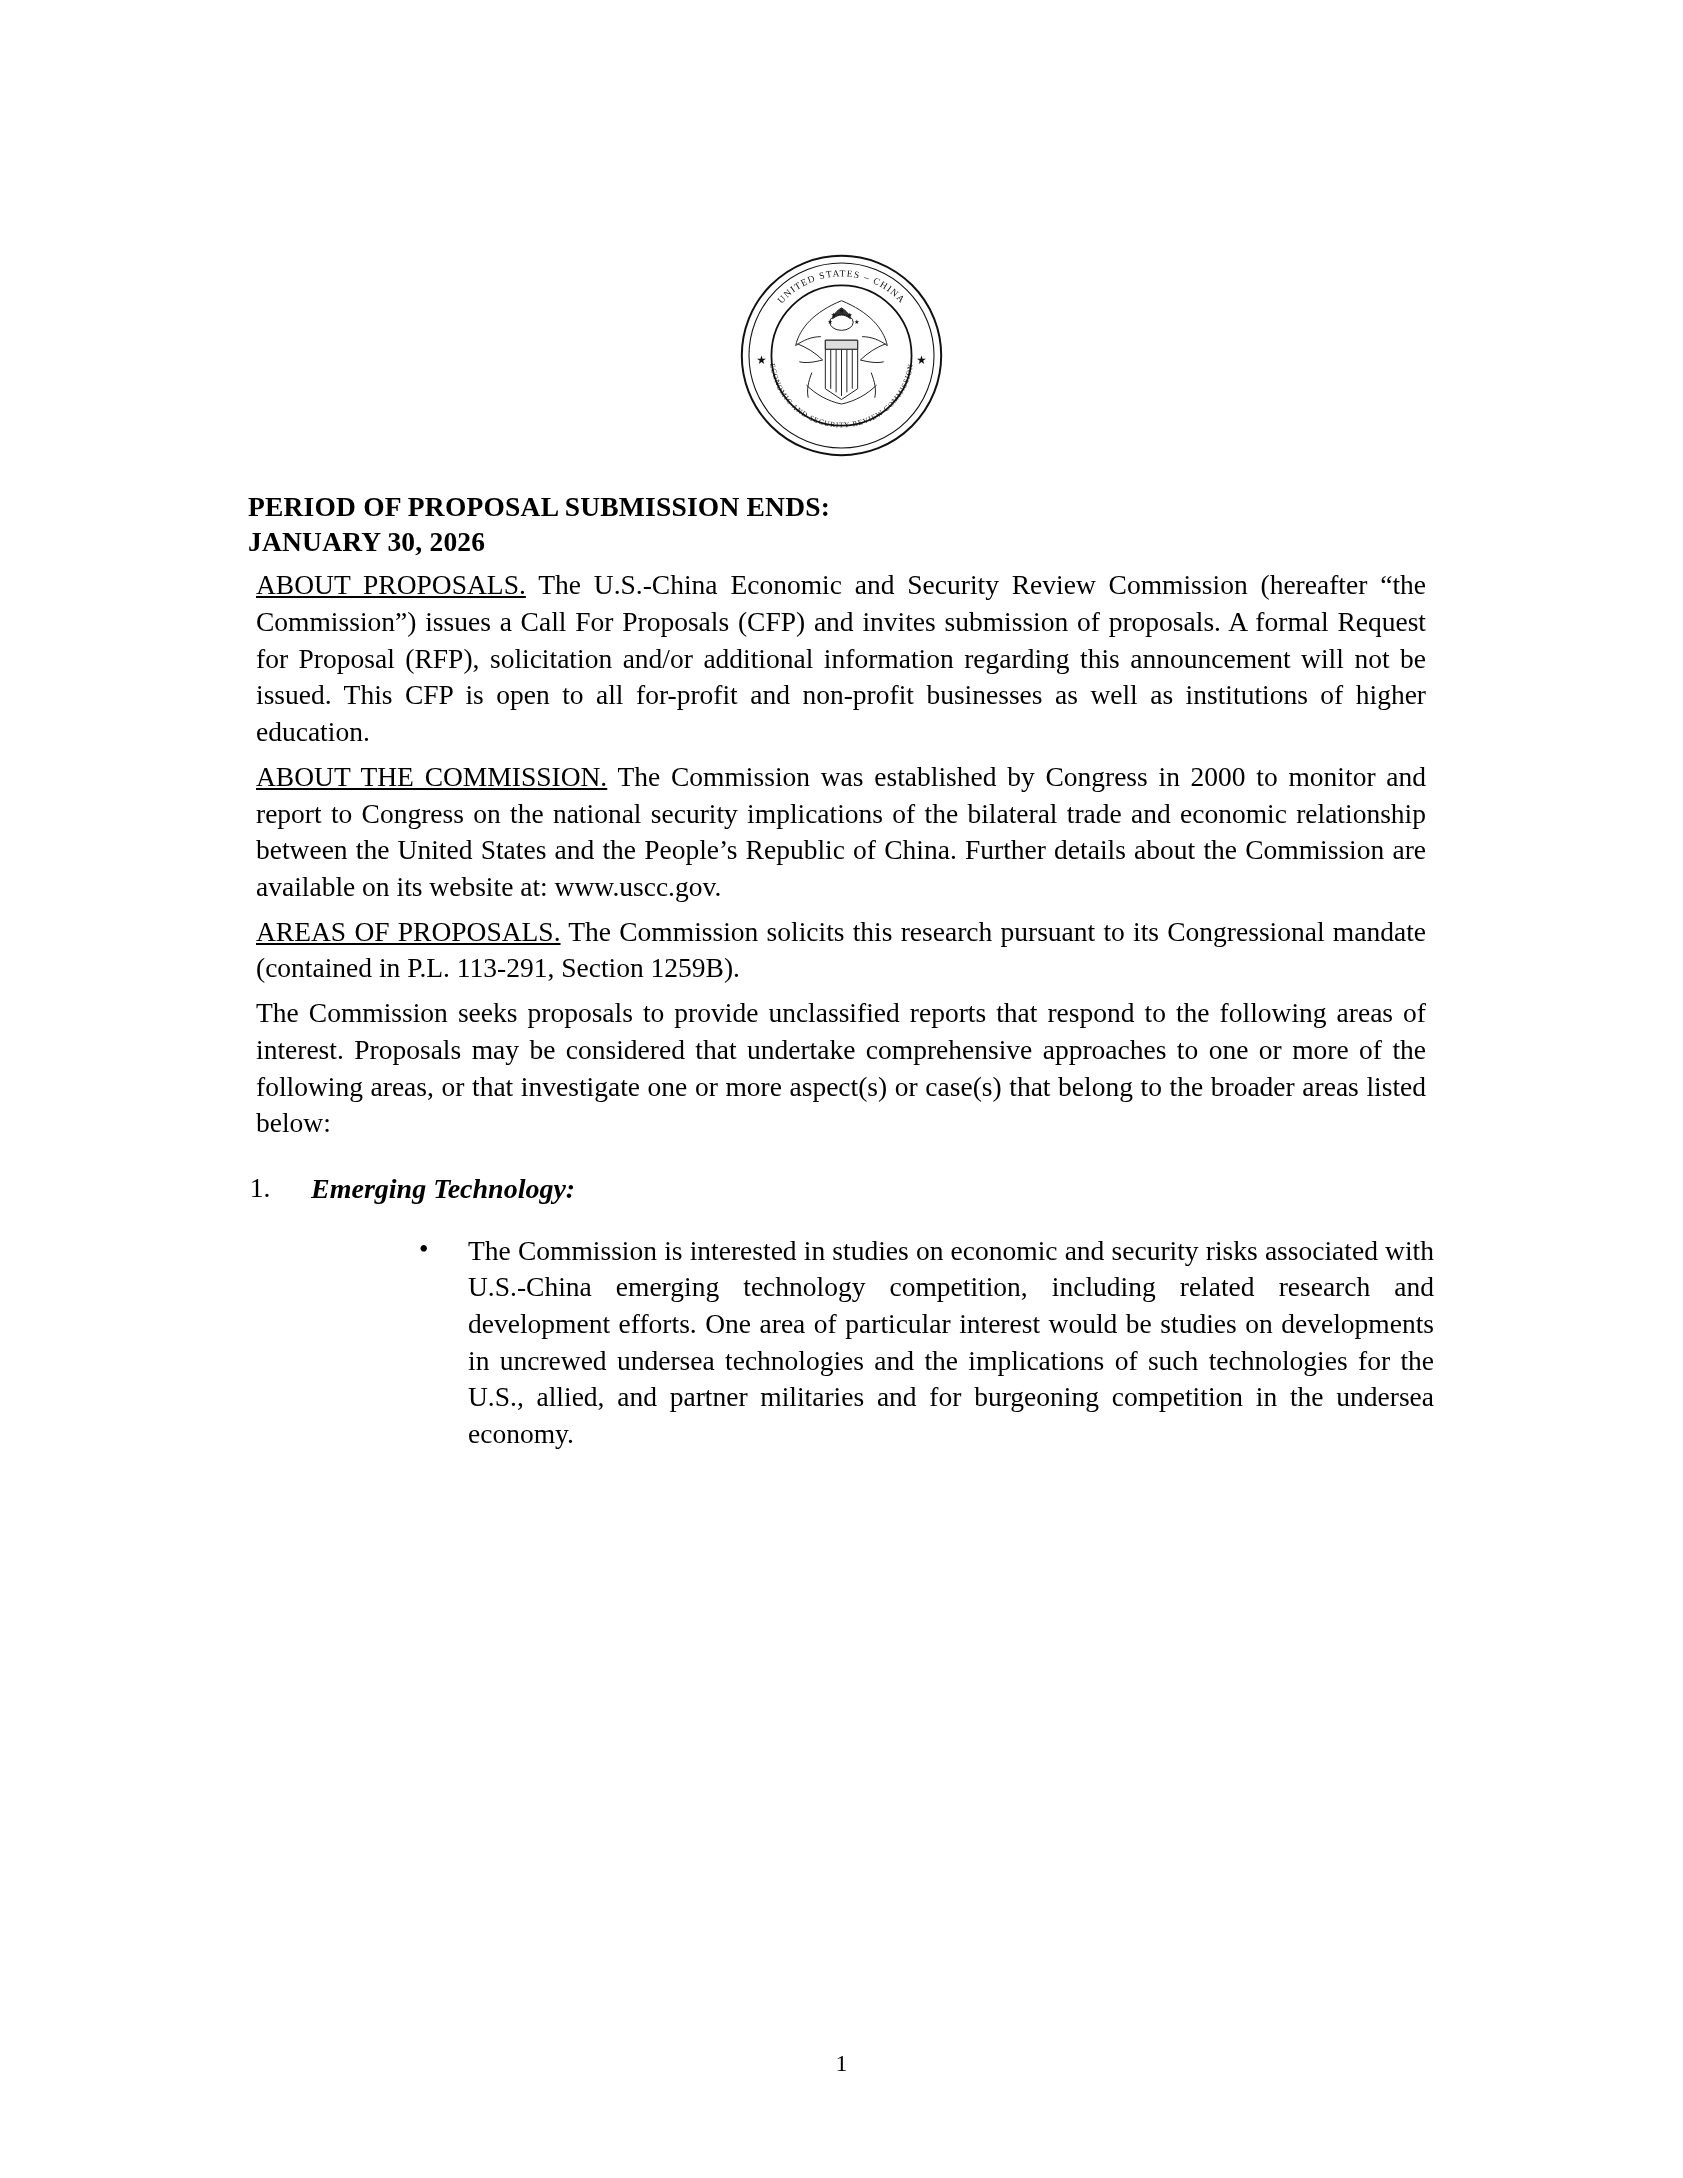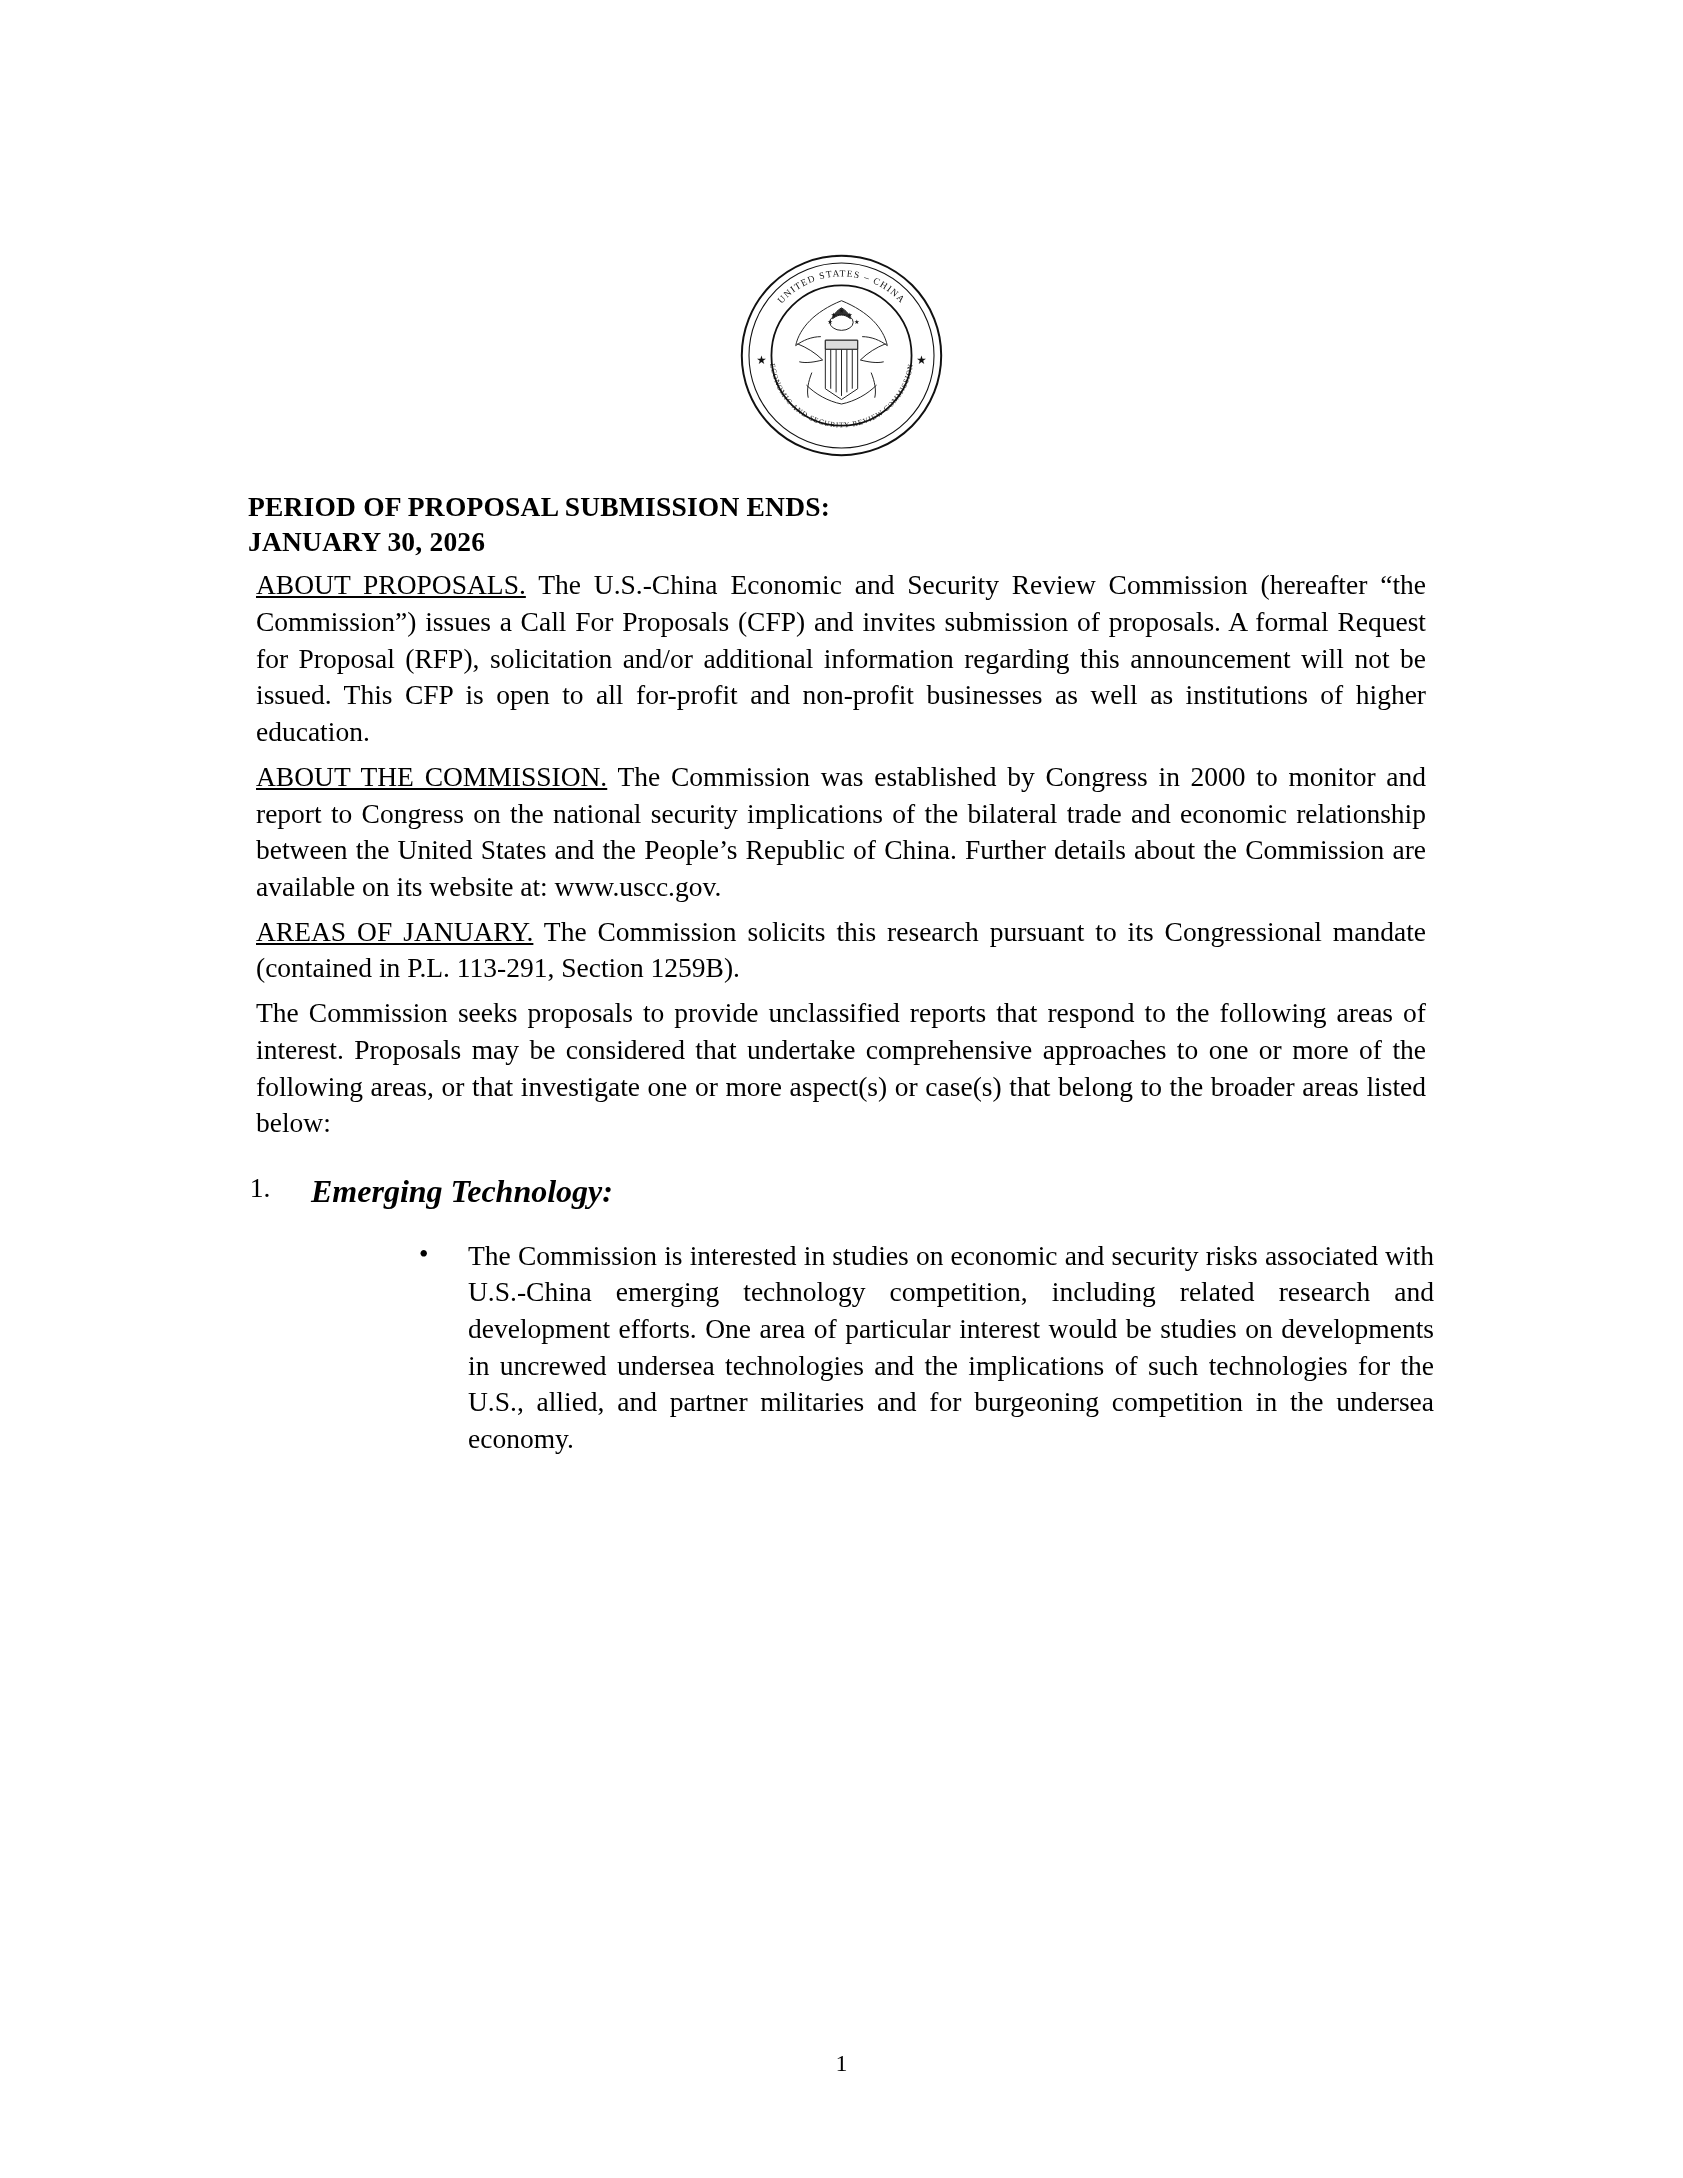--- a/index.html
+++ b/index.html
@@ -92,21 +92,21 @@
   ol.areas > li .num {
     position: absolute;
     left: 1.8px;
     top: 0;
     width: 36px;
     font-size: 27.5px;
   }
   ol.areas > li .area-title {
     font-weight: bold;
     font-style: italic;
-    font-size: 32px;
+    font-size: 28px;
   }
 
   
   ul.bullets {
     margin: 25px 0 0 0;
     padding: 0;
     list-style: none;
   }
   ul.bullets > li {
     position: relative;
@@ -192,21 +192,21 @@
 
     <div class="subtitle-block">
       <div>PERIOD OF PROPOSAL SUBMISSION ENDS:</div>
       <div>JANUARY 30, 2026</div>
     </div>
 
     <p class="body first-para"><span class="u">ABOUT PROPOSALS.</span><span> The U.S.-China Economic and Security Review Commission (hereafter “the Commission”) issues a Call For Proposals (CFP) and invites submission of proposals. A formal Request for Proposal (RFP), solicitation and/or additional information regarding this announcement will not be issued. This CFP is open to all for-profit and non-profit businesses as well as institutions of higher education.</span></p>
 
     <p class="body gap-before"><span class="u">ABOUT THE COMMISSION.</span><span> The Commission was established by Congress in 2000 to monitor and report to Congress on the national security implications of the bilateral trade and economic relationship between the United States and the People’s Republic of China. Further details about the Commission are available on its website at: www.uscc.gov.</span></p>
 
-    <p class="body gap-before"><span class="u">AREAS OF JANUARY.</span><span> The Commission solicits this research pursuant to its Congressional mandate (contained in P.L. 113-291, Section 1259B).</span></p>
+    <p class="body gap-before"><span class="u">AREAS OF PROPOSALS.</span><span> The Commission solicits this research pursuant to its Congressional mandate (contained in P.L. 113-291, Section 1259B).</span></p>
 
     <p class="body gap-before">The Commission seeks proposals to provide unclassified reports that respond to the following areas of interest. Proposals may be considered that undertake comprehensive approaches to one or more of the following areas, or that investigate one or more aspect(s) or case(s) that belong to the broader areas listed below:</p>
 
     <ol class="areas">
       <li>
         <span class="num">1.</span>
         <span class="area-title">Emerging Technology:</span>
         <ul class="bullets">
           <li>
             <span class="dot">•</span>

